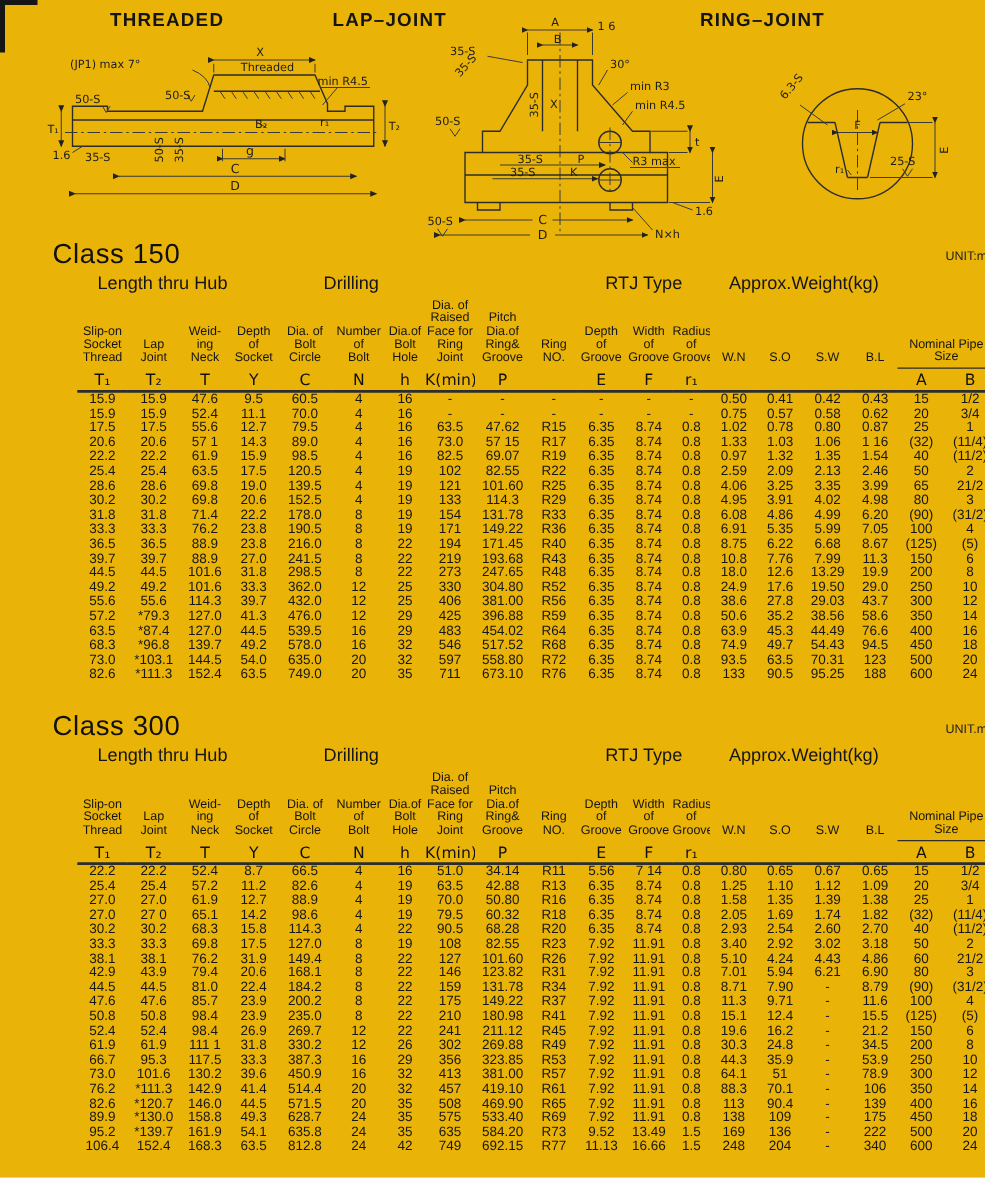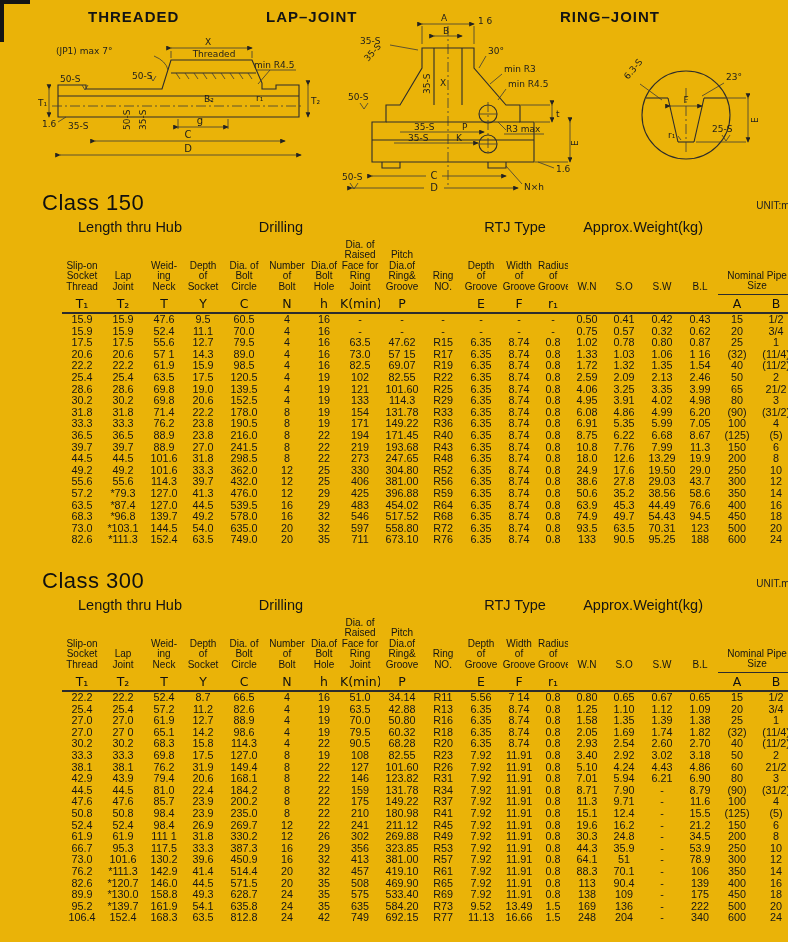--- a/index.html
+++ b/index.html
@@ -330,21 +330,21 @@
             <td>4</td>
             <td>16</td>
             <td>-</td>
             <td>-</td>
             <td>-</td>
             <td>-</td>
             <td>-</td>
             <td>-</td>
             <td>0.75</td>
             <td>0.57</td>
-            <td>0.32</td>
+            <td>0.58</td>
             <td>0.62</td>
             <td>20</td>
             <td>3/4</td>
           </tr>
           <tr>
             <td>17.5</td>
             <td>17.5</td>
             <td>55.6</td>
             <td>12.7</td>
             <td>79.5</td>
@@ -391,21 +391,21 @@
             <td>15.9</td>
             <td>98.5</td>
             <td>4</td>
             <td>16</td>
             <td>82.5</td>
             <td>69.07</td>
             <td>R19</td>
             <td>6.35</td>
             <td>8.74</td>
             <td>0.8</td>
-            <td>1.72</td>
+            <td>0.97</td>
             <td>1.32</td>
             <td>1.35</td>
             <td>1.54</td>
             <td>40</td>
             <td>(11/2)</td>
           </tr>
           <tr>
             <td>25.4</td>
             <td>25.4</td>
             <td>63.5</td>

